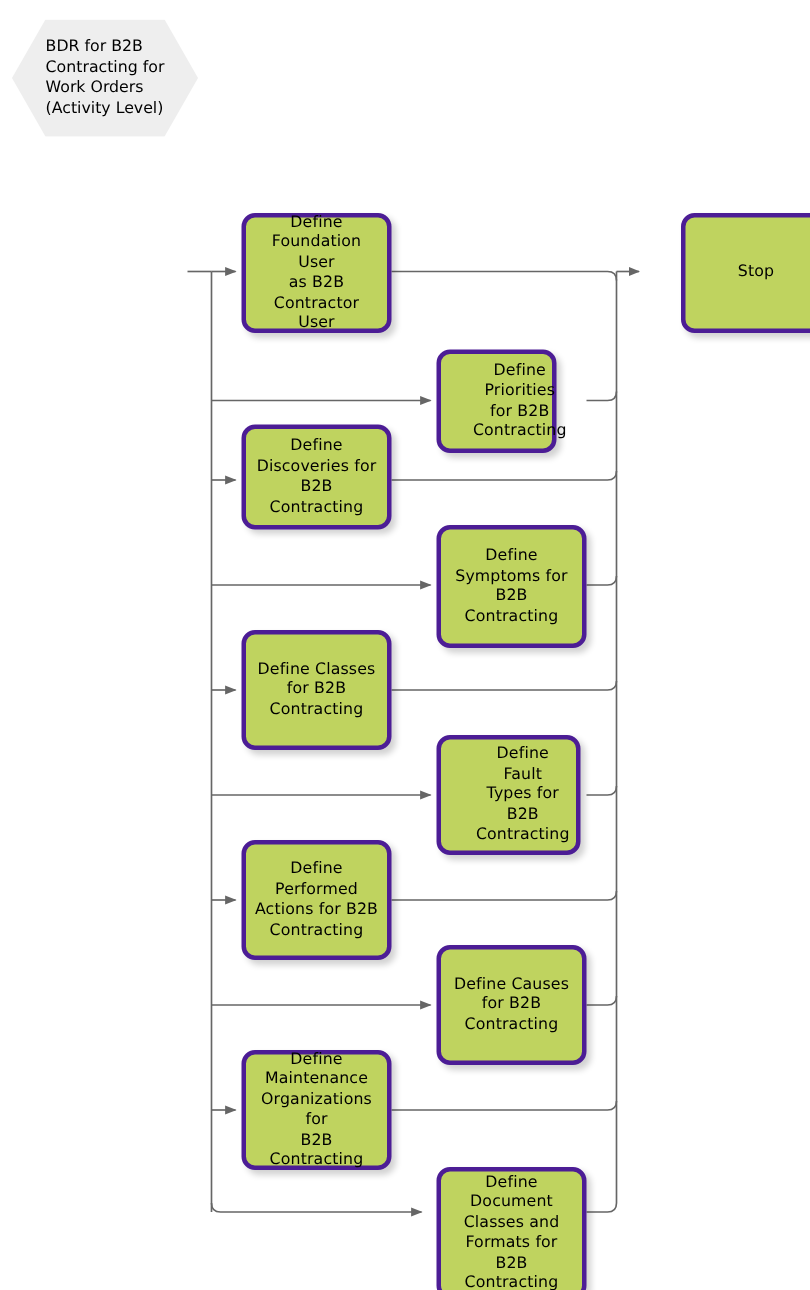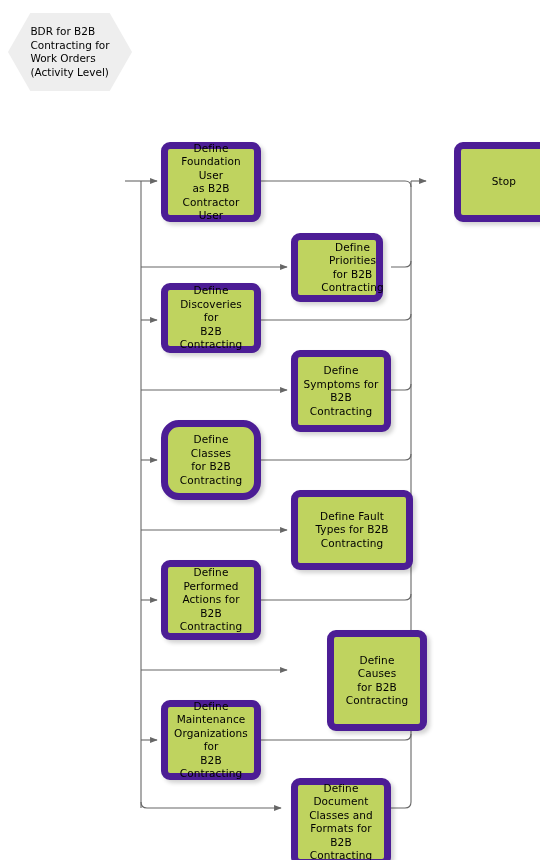--- a/index.html
+++ b/index.html
@@ -28,21 +28,21 @@
     pointer-events: none;
   }
   .node {
     position: absolute;
     box-sizing: border-box;
     display: flex;
     align-items: center;
     justify-content: center;
     text-align: center;
     background: #BFD35F;
-    border: 7px solid #4c1d95;
+    border: 3px solid #4c1d95;
     border-radius: 9px;
     box-shadow: 3px 3px 4px rgba(0,0,0,0.18);
     color: #000000;
     font-size: 10.5px;
     line-height: 13.5px;
     padding: 2px 5px;
     letter-spacing: 0.1px;
   }
   .node .lbl {
     display: block;
@@ -126,58 +126,58 @@
     <span class="lbl">Define
 Foundation User
 as B2B
 Contractor User</span>
   </div>
 
   <div class="node" style="left:430px; top:142px; width:100px; height:80px;margin-left:24px;">
     <span class="lbl">Stop</span>
   </div>
 
-  <div class="node" style="left:291px; top:233px; width:92px; height:69px;padding-left:36px;">
+  <div class="node" style="left:291px; top:233px; width:80px; height:69px;padding-left:36px;">
     <span class="lbl">Define Priorities
 for B2B
 Contracting</span>
   </div>
 
   <div class="node" style="left:161px; top:283px; width:100px; height:70px;">
     <span class="lbl">Define
 Discoveries for
 B2B Contracting</span>
   </div>
 
   <div class="node" style="left:291px; top:350px; width:100px; height:82px;">
     <span class="lbl">Define
 Symptoms for
 B2B Contracting</span>
   </div>
 
-  <div class="node" style="left:161px; top:420px; width:100px; height:80px;border-radius:18px;">
+  <div class="node" style="left:161px; top:420px; width:100px; height:80px;">
     <span class="lbl">Define Classes
 for B2B
 Contracting</span>
   </div>
 
-  <div class="node" style="left:291px; top:490px; width:122px; height:80px;">
+  <div class="node" style="left:291px; top:490px; width:96px; height:80px;padding-left:24px;">
     <span class="lbl">Define Fault
 Types for B2B
 Contracting</span>
   </div>
 
   <div class="node" style="left:161px; top:560px; width:100px; height:80px;">
     <span class="lbl">Define
 Performed
 Actions for B2B
 Contracting</span>
   </div>
 
-  <div class="node" style="left:291px; top:630px; width:100px; height:101px;margin-left:36px;">
+  <div class="node" style="left:291px; top:630px; width:100px; height:80px;">
     <span class="lbl">Define Causes
 for B2B
 Contracting</span>
   </div>
 
   <div class="node" style="left:161px; top:700px; width:100px; height:80px;">
     <span class="lbl">Define
 Maintenance
 Organizations for
 B2B Contracting</span>

